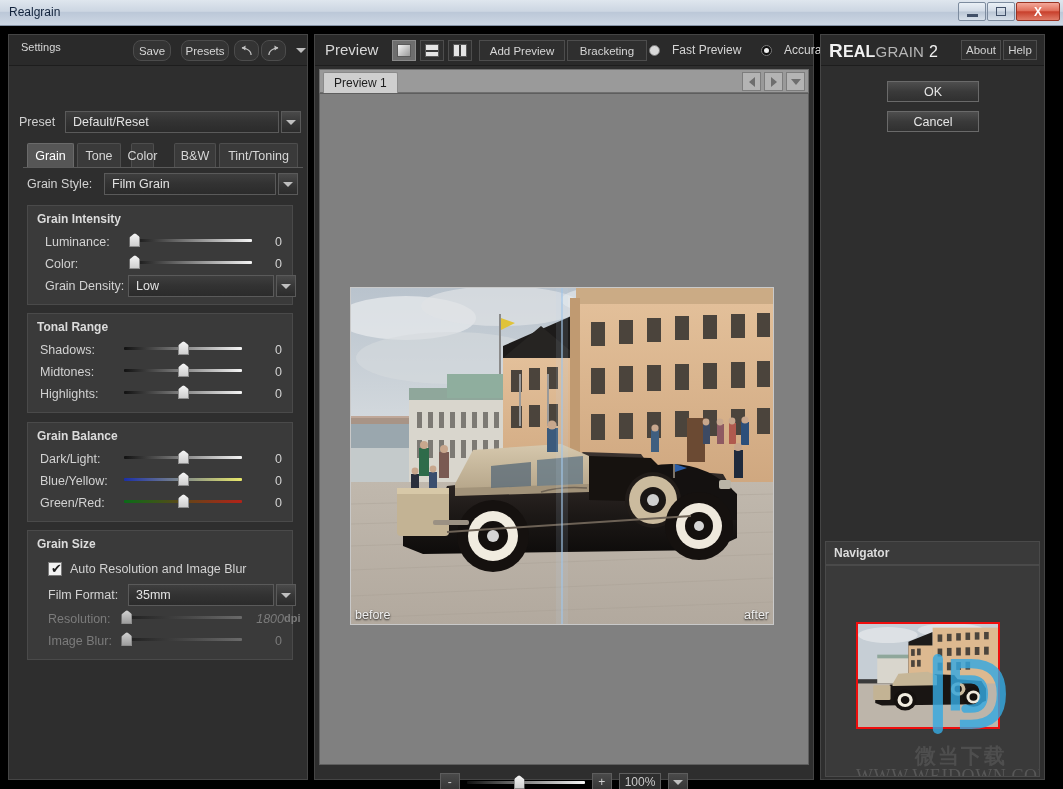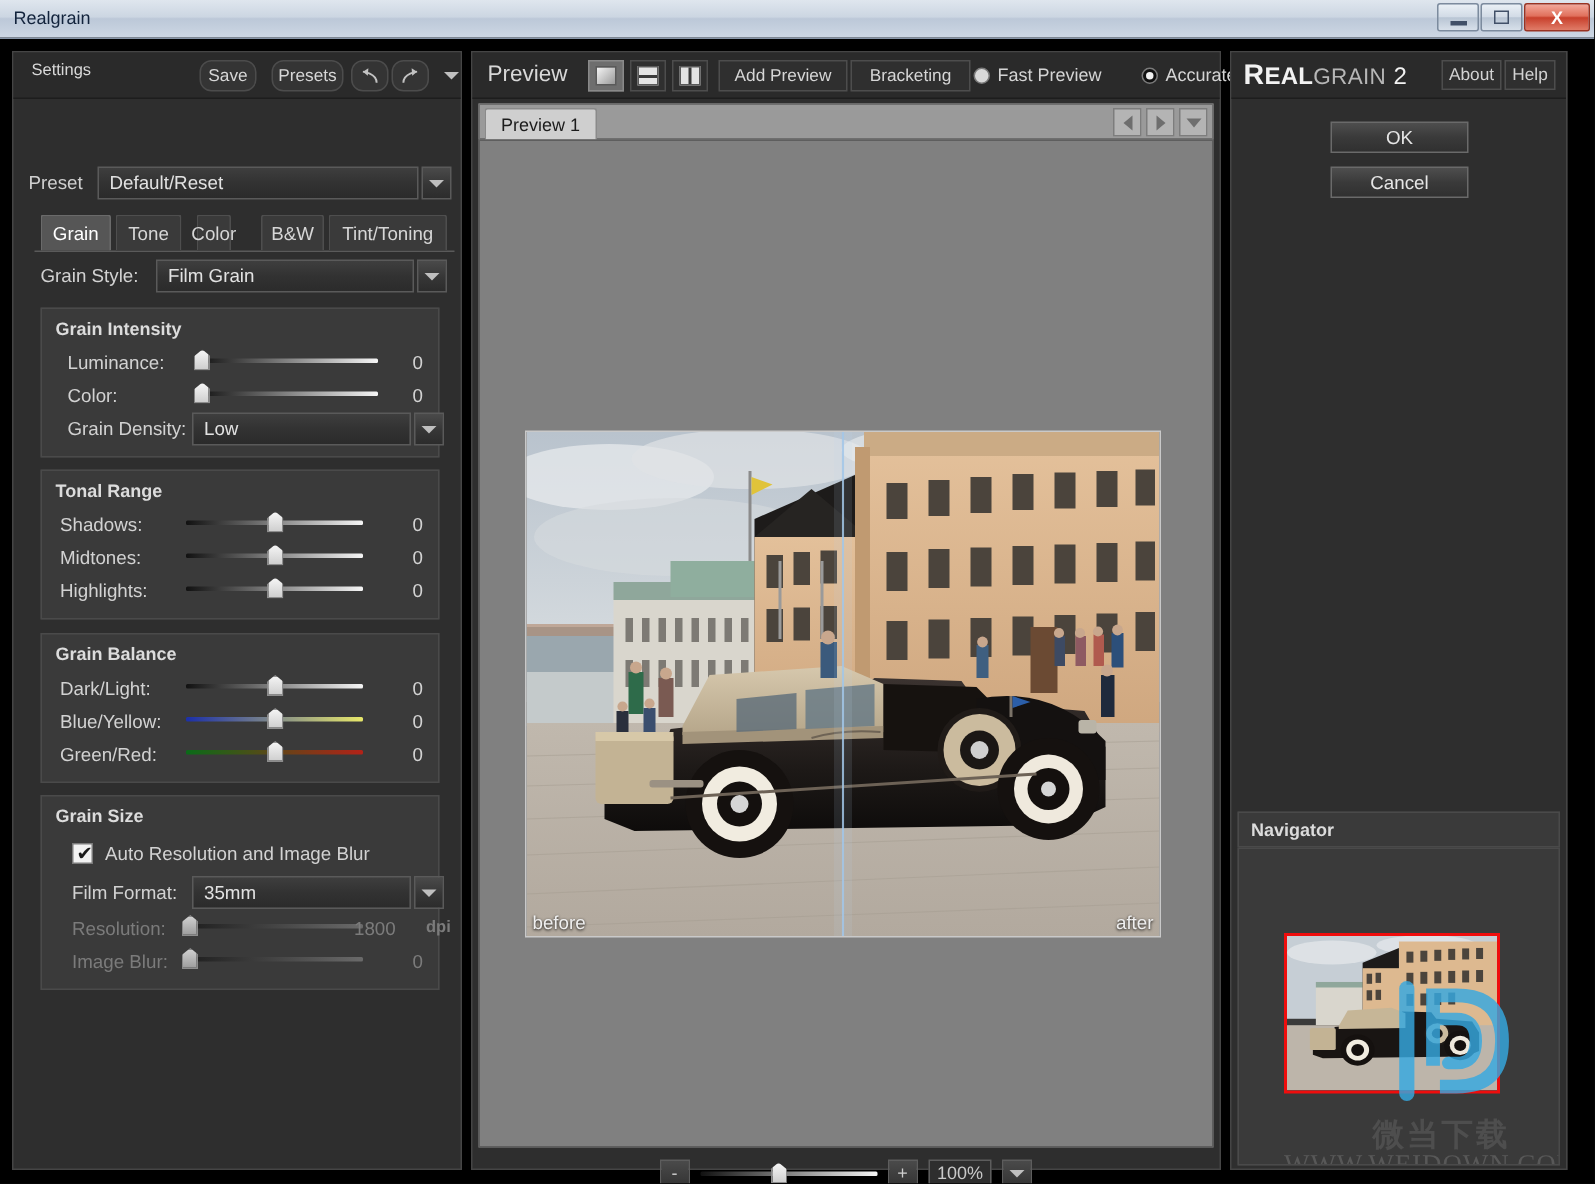--- a/index.html
+++ b/index.html
@@ -217,21 +217,21 @@
   .vm-v { width:14px; height:13px; background:#e4e4e4; border:1px solid #5a5a5a; box-sizing:border-box; position:relative; }
   .vm-v:after { content:''; position:absolute; top:0; left:5px; height:100%; width:2px; background:#3a3a3a; }
 
   .pbtn {
     position:absolute; top:5px; height:21px;
     background:#2f2f2f; border:1px solid #4d4d4d; box-sizing:border-box;
     color:#d6d6d6; font-size:11.5px;
     display:flex; align-items:center; justify-content:center;
     cursor: default;
   }
-  .radio-wrap { position:absolute; top:8px; display:flex; align-items:center; gap:5px; cursor:default; }
+  .radio-wrap { position:absolute; top:8px; display:flex; align-items:center; gap:12px; cursor:default; }
   .radio {
     width:11px; height:11px; border-radius:50%;
     background:#d9d9d9; border:1px solid #7a7a7a; box-sizing:border-box;
     display:flex; align-items:center; justify-content:center;
   }
   .radio.sel { background:#101010; }
   .radio.sel:after { content:''; width:5px; height:5px; border-radius:50%; background:#f0f0f0; }
   .radio-lbl { font-size:12px; color:#d4d4d4; }
 
   .tabbar {
@@ -493,21 +493,21 @@
         <div class="combo" style="left:100px; top:53px; width:146px;">35mm</div>
         <div class="combo-btn" style="left:248px; top:53px;">
           <span class="chev"></span>
         </div>
 
         <span class="row-label dim" style="left:20px; top:81px;">Resolution:</span>
         <div class="slider dimtrack" style="left:96px; top:79px; width:118px;">
           <div class="track"></div>
           <div class="knob dim" style="left:2%;"></div>
         </div>
-        <span class="row-value dim" style="left:208px; top:81px; width:36px; text-align:left;">1800</span>
+        <span class="row-value dim" style="left:220px; top:81px; width:36px; text-align:right;font-style:italic;">1800</span>
         <span class="row-value dim" style="left:256px; top:81px; font-size:11px; font-weight:bold;">dpi</span>
 
         <span class="row-label dim" style="left:20px; top:103px;">Image Blur:</span>
         <div class="slider dimtrack" style="left:96px; top:101px; width:118px;">
           <div class="track"></div>
           <div class="knob dim" style="left:2%;"></div>
         </div>
         <span class="row-value dim" style="left:232px; top:103px; width:22px;">0</span>
       </div>
     </div>

